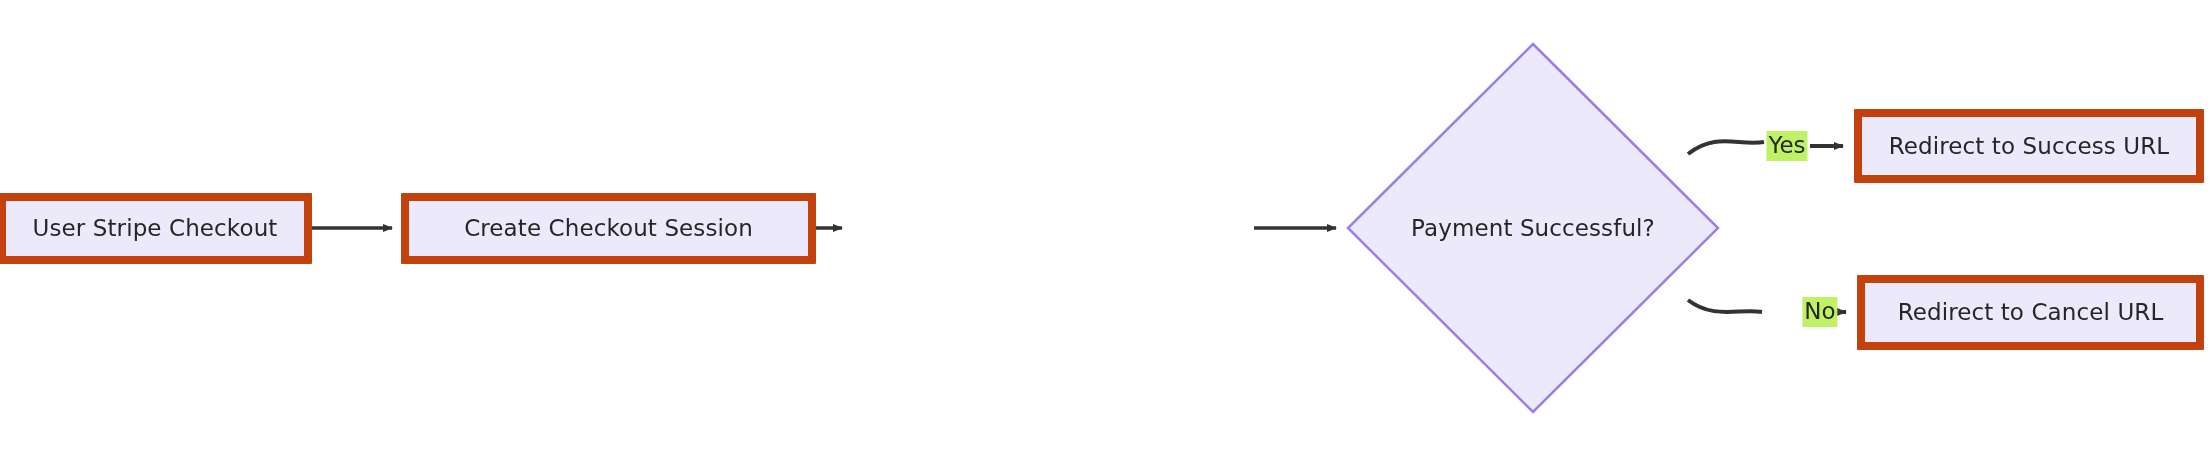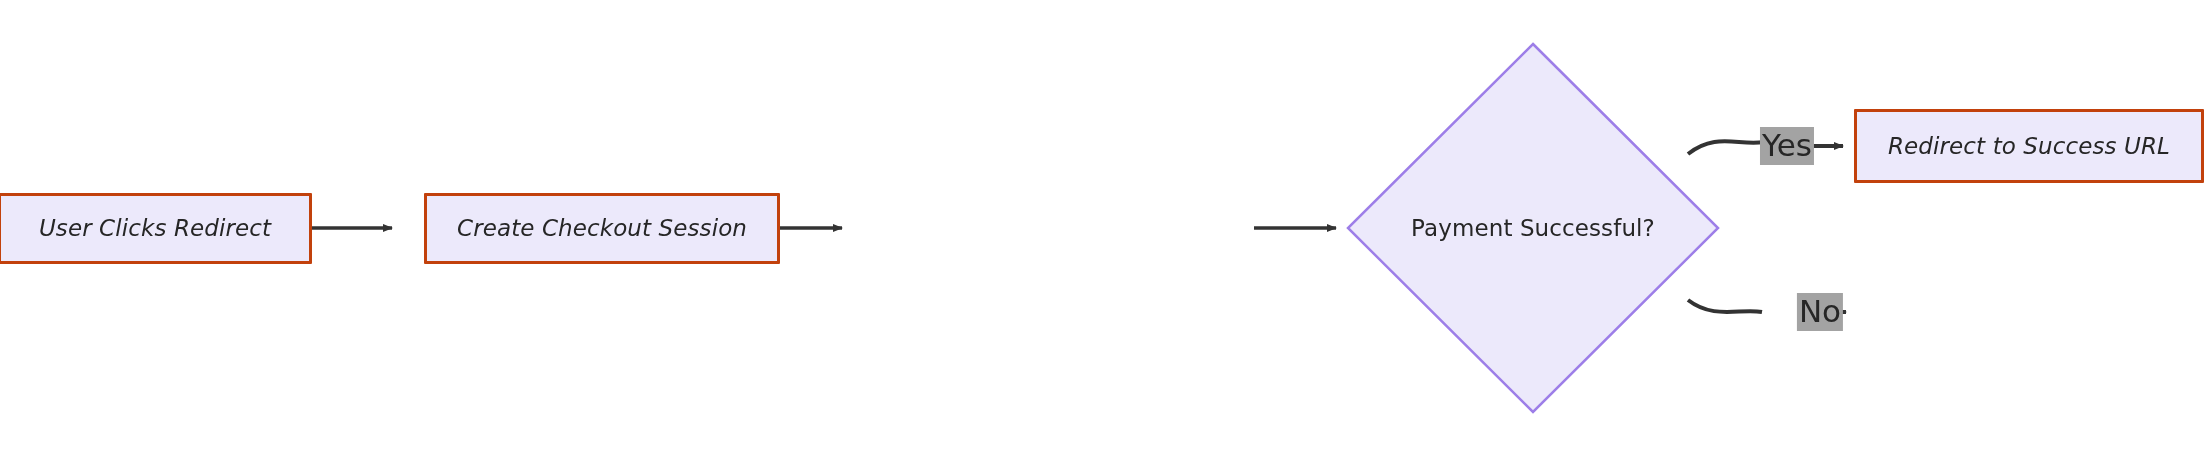--- a/index.html
+++ b/index.html
@@ -26,28 +26,27 @@
     height: 450px;
     pointer-events: none;
   }
   .node {
     position: absolute;
     box-sizing: border-box;
     display: flex;
     align-items: center;
     justify-content: center;
     background: #ECE9FB;
-    border: 3px solid #c2410c;
+    border: 8px solid #c2410c;
     border-radius: 1px;
     color: #262626;
     font-size: 23px;
     line-height: 1;
     white-space: nowrap;
     letter-spacing: 0.1px;
-    font-style: italic;
   }
   .node .node-text {
     display: block;
     padding: 0 14px;
   }
   .decision {
     position: absolute;
     display: block;
   }
   .decision .shape {
@@ -65,23 +64,23 @@
     align-items: center;
     justify-content: center;
     color: #262626;
     font-size: 23px;
     line-height: 1;
     white-space: nowrap;
     letter-spacing: 0.1px;
   }
   .edge-label {
     position: absolute;
-    background: #a3a3a3;
+    background: #bef264;
     color: #262626;
-    font-size: 31px;
+    font-size: 23px;
     line-height: 1;
     padding: 3px 2px 4px 2px;
     white-space: nowrap;
     transform: translate(-50%, -50%);
   }
 </style>
 </head>
 <body>
 
 <div id="canvas">
@@ -100,37 +99,40 @@
     <line x1="1254" y1="228" x2="1336" y2="228" stroke="#333333" stroke-width="3.5" marker-end="url(#arrowhead)"></line>
 
     <path d="M 1688 154 C 1716 132, 1738 146, 1764 142" fill="none" stroke="#333333" stroke-width="4"></path>
     <line x1="1810" y1="146" x2="1843" y2="146" stroke="#333333" stroke-width="4" marker-end="url(#arrowhead)"></line>
 
     <path d="M 1688 300 C 1714 320, 1740 308, 1762 312" fill="none" stroke="#333333" stroke-width="4"></path>
     <line x1="1804" y1="312" x2="1846" y2="312" stroke="#333333" stroke-width="4" marker-end="url(#arrowhead)"></line>
   </svg>
 
   <div class="node" style="left:-2px; top:193px; width:314px; height:71px;">
-    <span class="node-text">User Clicks Redirect</span>
+    <span class="node-text">User Stripe Checkout</span>
   </div>
 
-  <div class="node" style="left:424px; top:193px; width:356px; height:71px;">
+  <div class="node" style="left:401px; top:193px; width:415px; height:71px;">
     <span class="node-text">Create Checkout Session</span>
   </div>
 
 
   <div class="decision" style="left:1346px; top:42px; width:374px; height:372px;">
     <svg class="shape" width="374" height="372" viewBox="0 0 374 372" xmlns="http://www.w3.org/2000/svg">
       <polygon points="187,2 372,186 187,370 2,186" fill="#ECE9FB" stroke="#9D7EE8" stroke-width="2.5"></polygon>
     </svg>
     <span class="decision-text">Payment Successful?</span>
   </div>
 
   <div class="node" style="left:1854px; top:109px; width:350px; height:74px;">
     <span class="node-text">Redirect to Success URL</span>
   </div>
 
+  <div class="node" style="left:1857px; top:275px; width:347px; height:75px;">
+    <span class="node-text">Redirect to Cancel URL</span>
+  </div>
 
   <span class="edge-label" style="left:1787px; top:146px;">Yes</span>
 
   <span class="edge-label" style="left:1784px; top:312px;margin-left:36px;">No</span>
 
 </div>
 
 </body></html>

